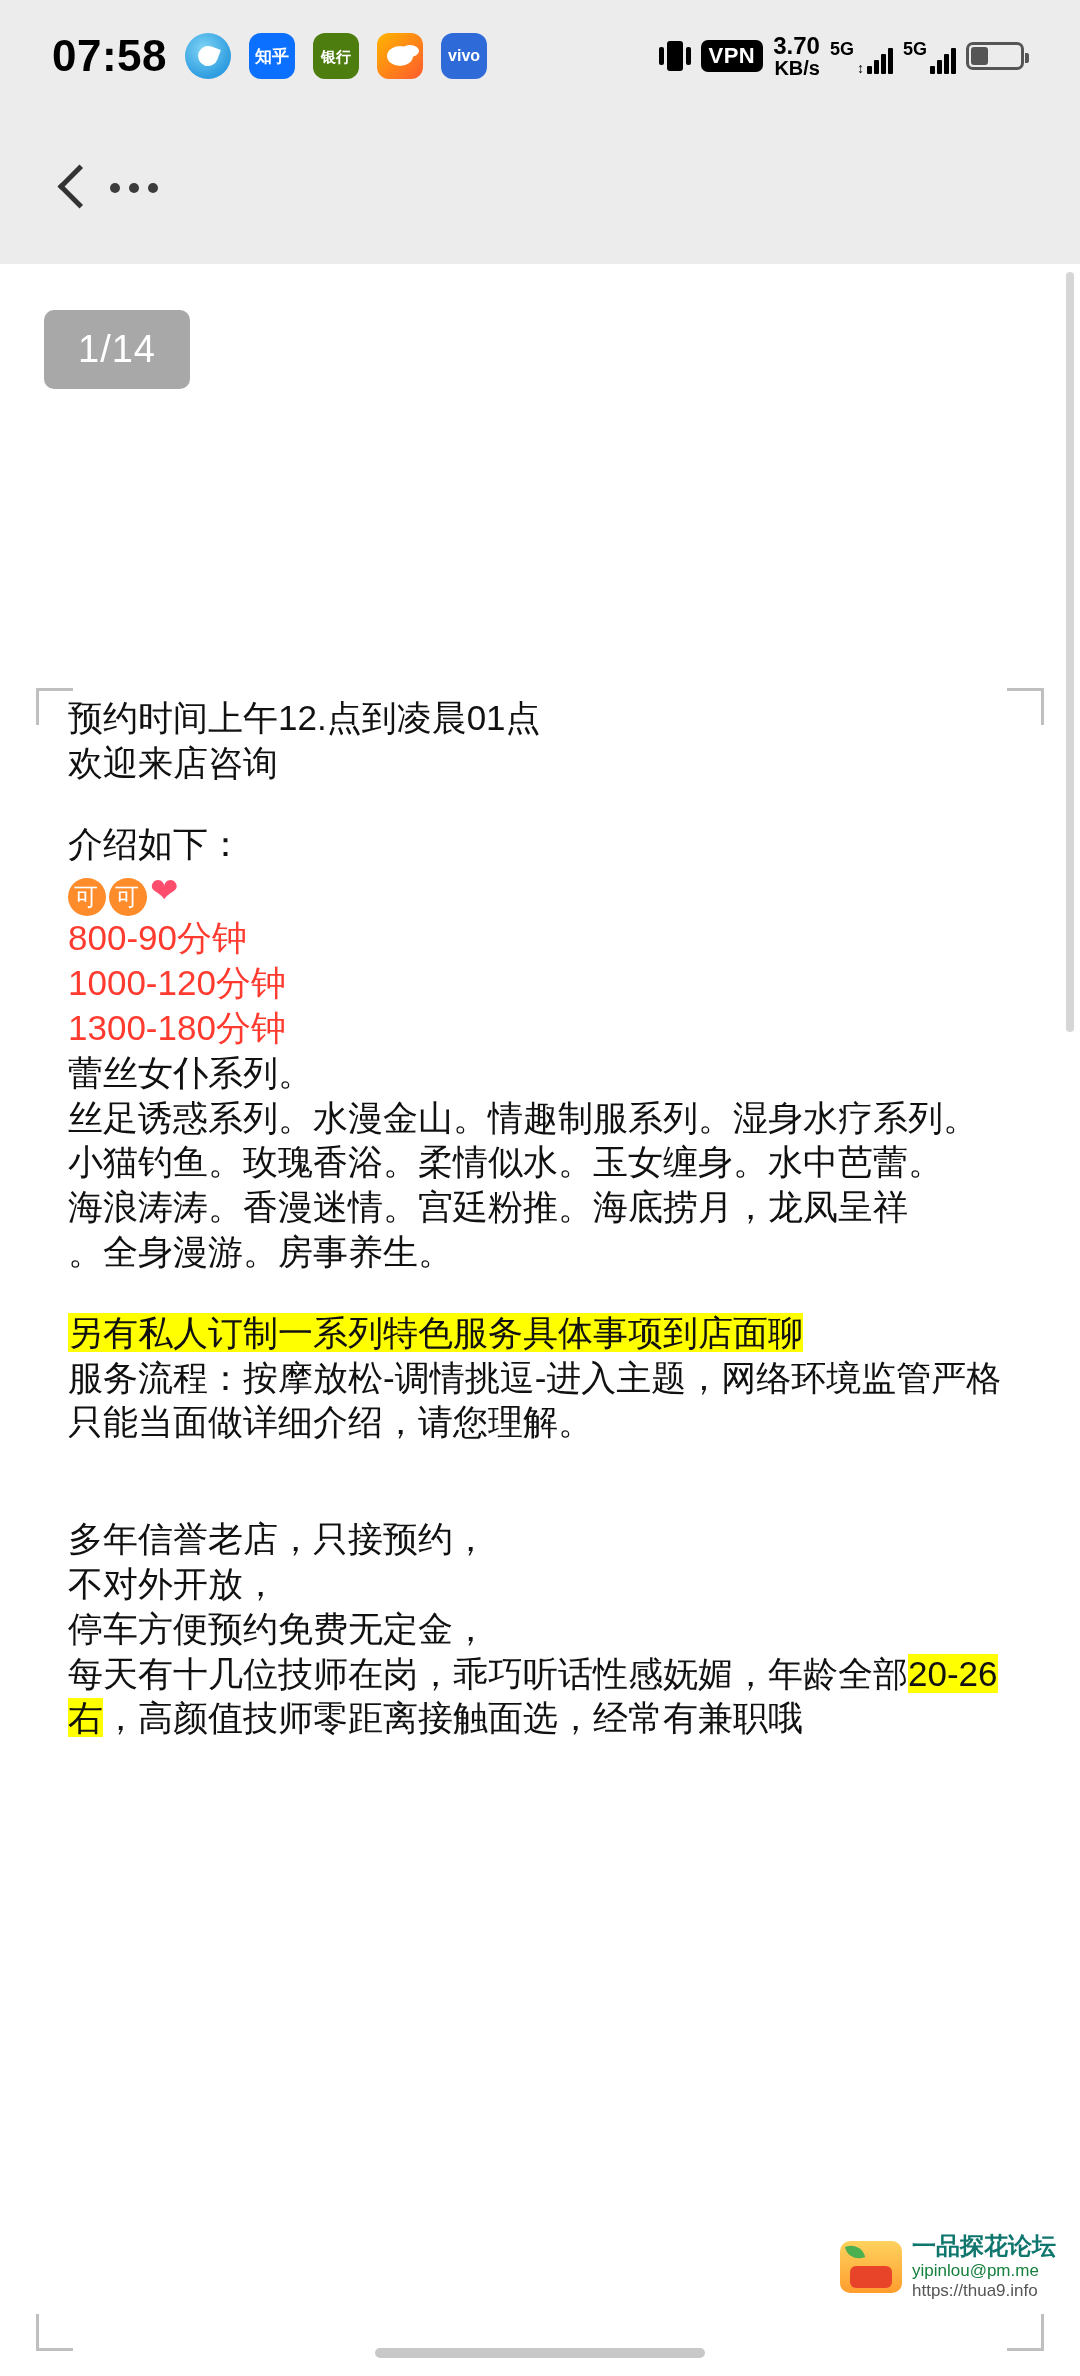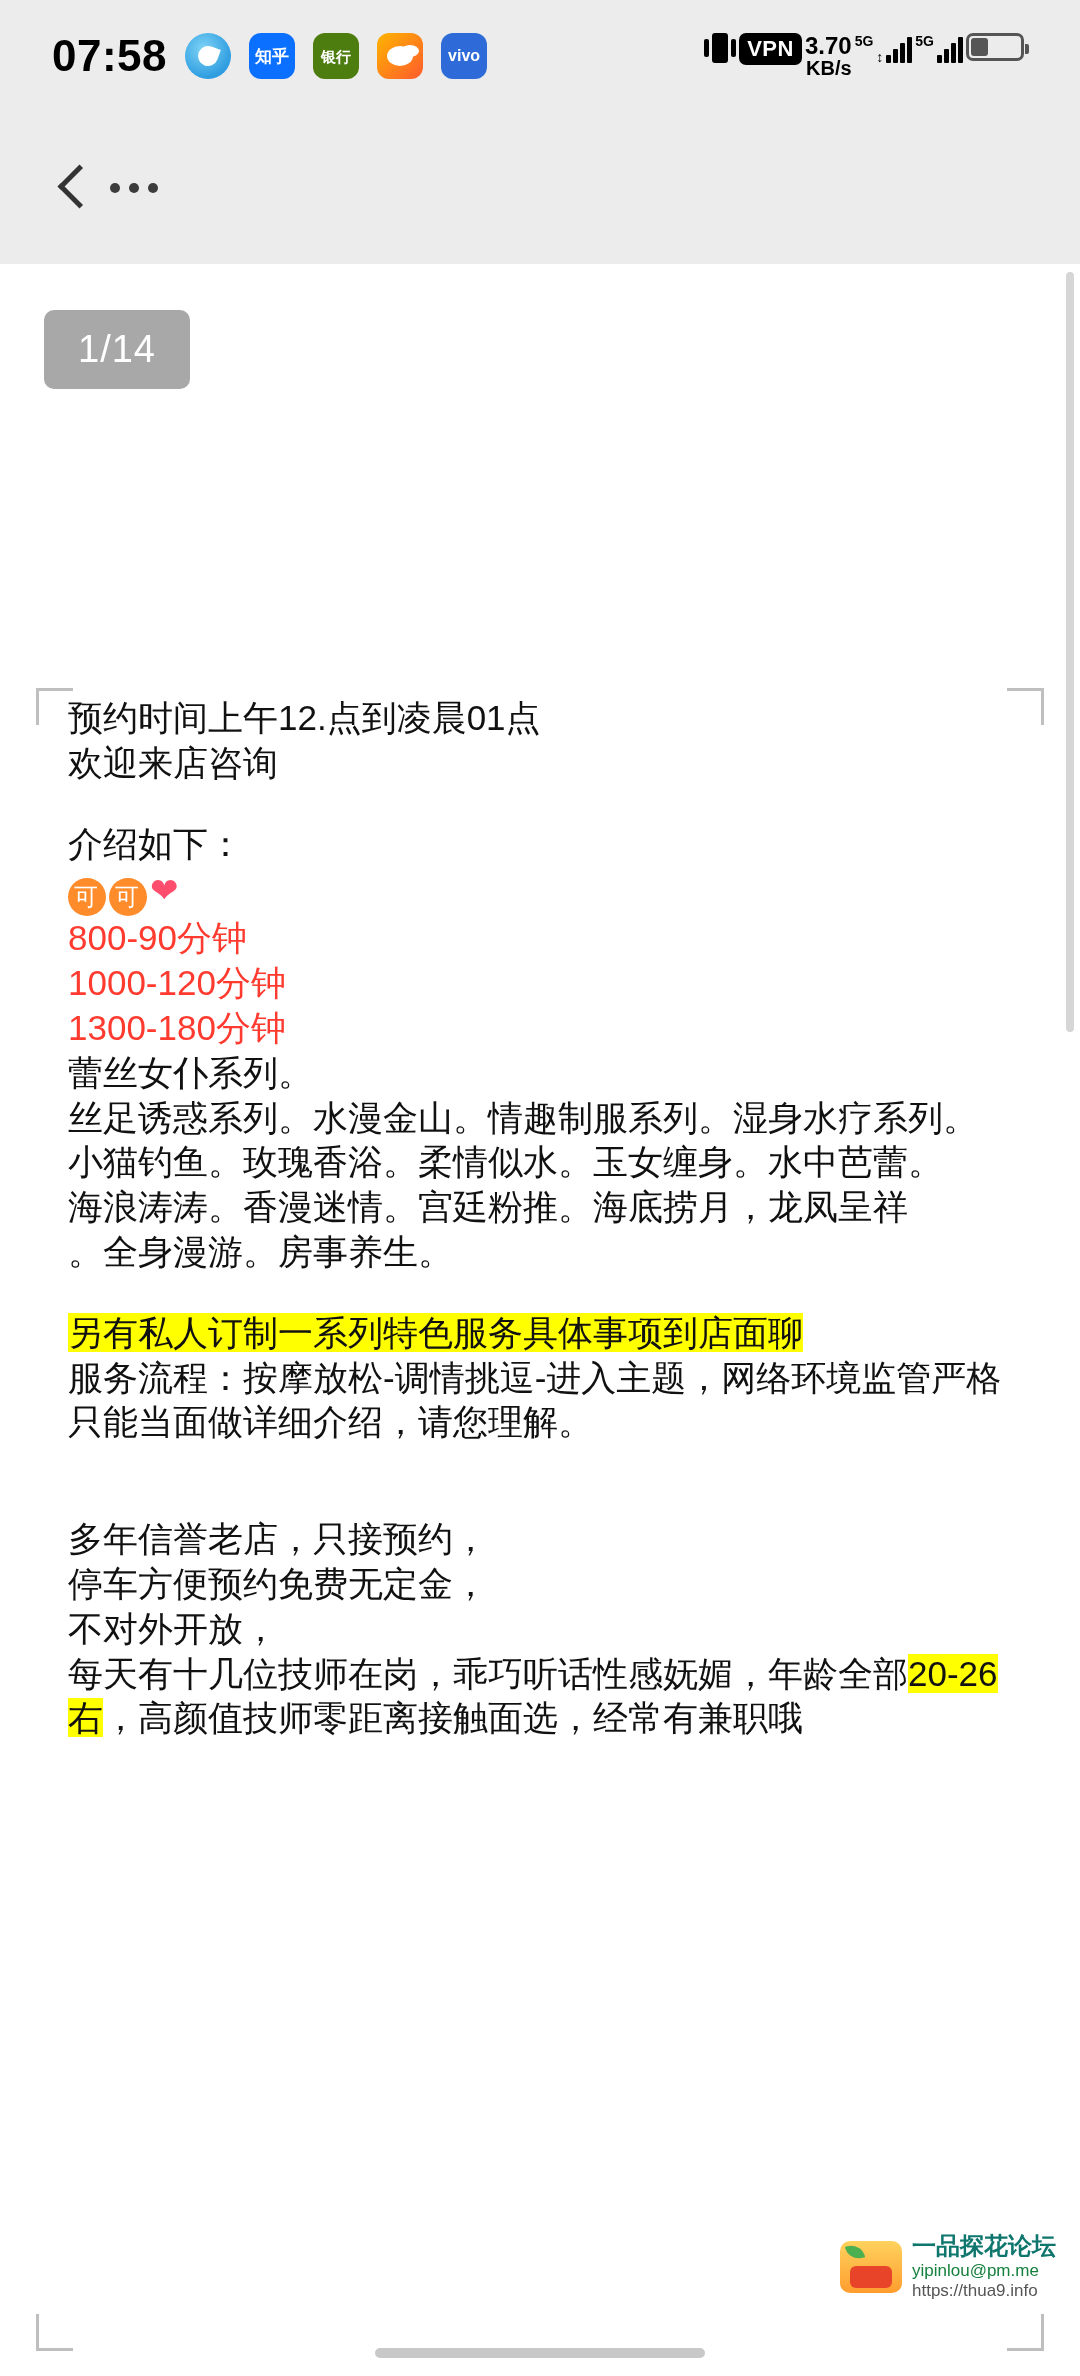--- a/index.html
+++ b/index.html
@@ -70,22 +70,22 @@
     width: 26px; height: 20px;
     border-radius: 50%;
     background: #fff;
     box-shadow: 10px -5px 0 -4px #fff;
     display:block;
   }
   .icon-vivo { background: #2f6bd8; font-size: 16px; font-weight: 700; }
 
   .status-right {
     display: flex;
-    align-items: flex-start;
-    gap: 3px;
+    align-items: center;
+    gap: 10px;
   }
   .vibrate-icon {
     display: flex;
     align-items: center;
     gap: 3px;
   }
   .vibrate-icon .bar {
     width: 5px; background: #000; border-radius: 2px;
   }
   .vibrate-icon .b1 { height: 18px; }
@@ -108,21 +108,21 @@
   }
   .net-speed .v { font-size: 24px; font-weight: 600; }
   .net-speed .u { font-size: 20px; font-weight: 600; }
 
   .sig-group {
     display: flex;
     align-items: flex-end;
     gap: 3px;
   }
   .sig-label {
-    font-size: 14px;
+    font-size: 18px;
     font-weight: 700;
     color: #000;
     margin-bottom: 14px;
   }
   .sig-bars {
     display: flex;
     align-items: flex-end;
     gap: 2px;
   }
   .sig-bars i {
@@ -430,22 +430,22 @@
     <p>小猫钓鱼。玫瑰香浴。柔情似水。玉女缠身。水中芭蕾。</p>
     <p>海浪涛涛。香漫迷情。宫廷粉推。海底捞月，龙凤呈祥</p>
     <p>。全身漫游。房事养生。</p>
     <p class="blank">&nbsp;</p>
     <p><span class="hl">另有私人订制一系列特色服务具体事项到店面聊</span></p>
     <p>服务流程：按摩放松-调情挑逗-进入主题，网络环境监管严格</p>
     <p>只能当面做详细介绍，请您理解。</p>
     <p class="blank">&nbsp;</p>
     <p class="blank">&nbsp;</p>
     <p>多年信誉老店，只接预约，</p>
+    <p>不对外开放，</p>
     <p>停车方便预约免费无定金，</p>
-    <p>不对外开放，</p>
     <p><span>每天有十几位技师在岗，乖巧听话性感妩媚，年龄全部</span><span class="hl">20-26</span></p>
     <p><span class="hl">右</span><span>，高颜值技师零距离接触面选，经常有兼职哦</span></p>
   </div>
 
   <div class="watermark">
     <div class="wm-logo"></div>
     <div class="wm-text">
       <div class="wm-title">一品探花论坛</div>
       <div class="wm-mail">yipinlou@pm.me</div>
       <div class="wm-url">https://thua9.info</div>

